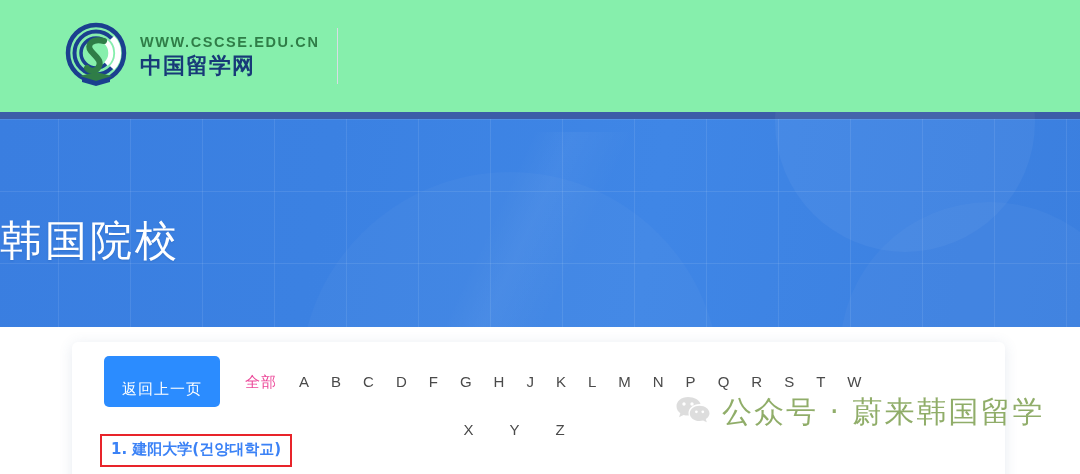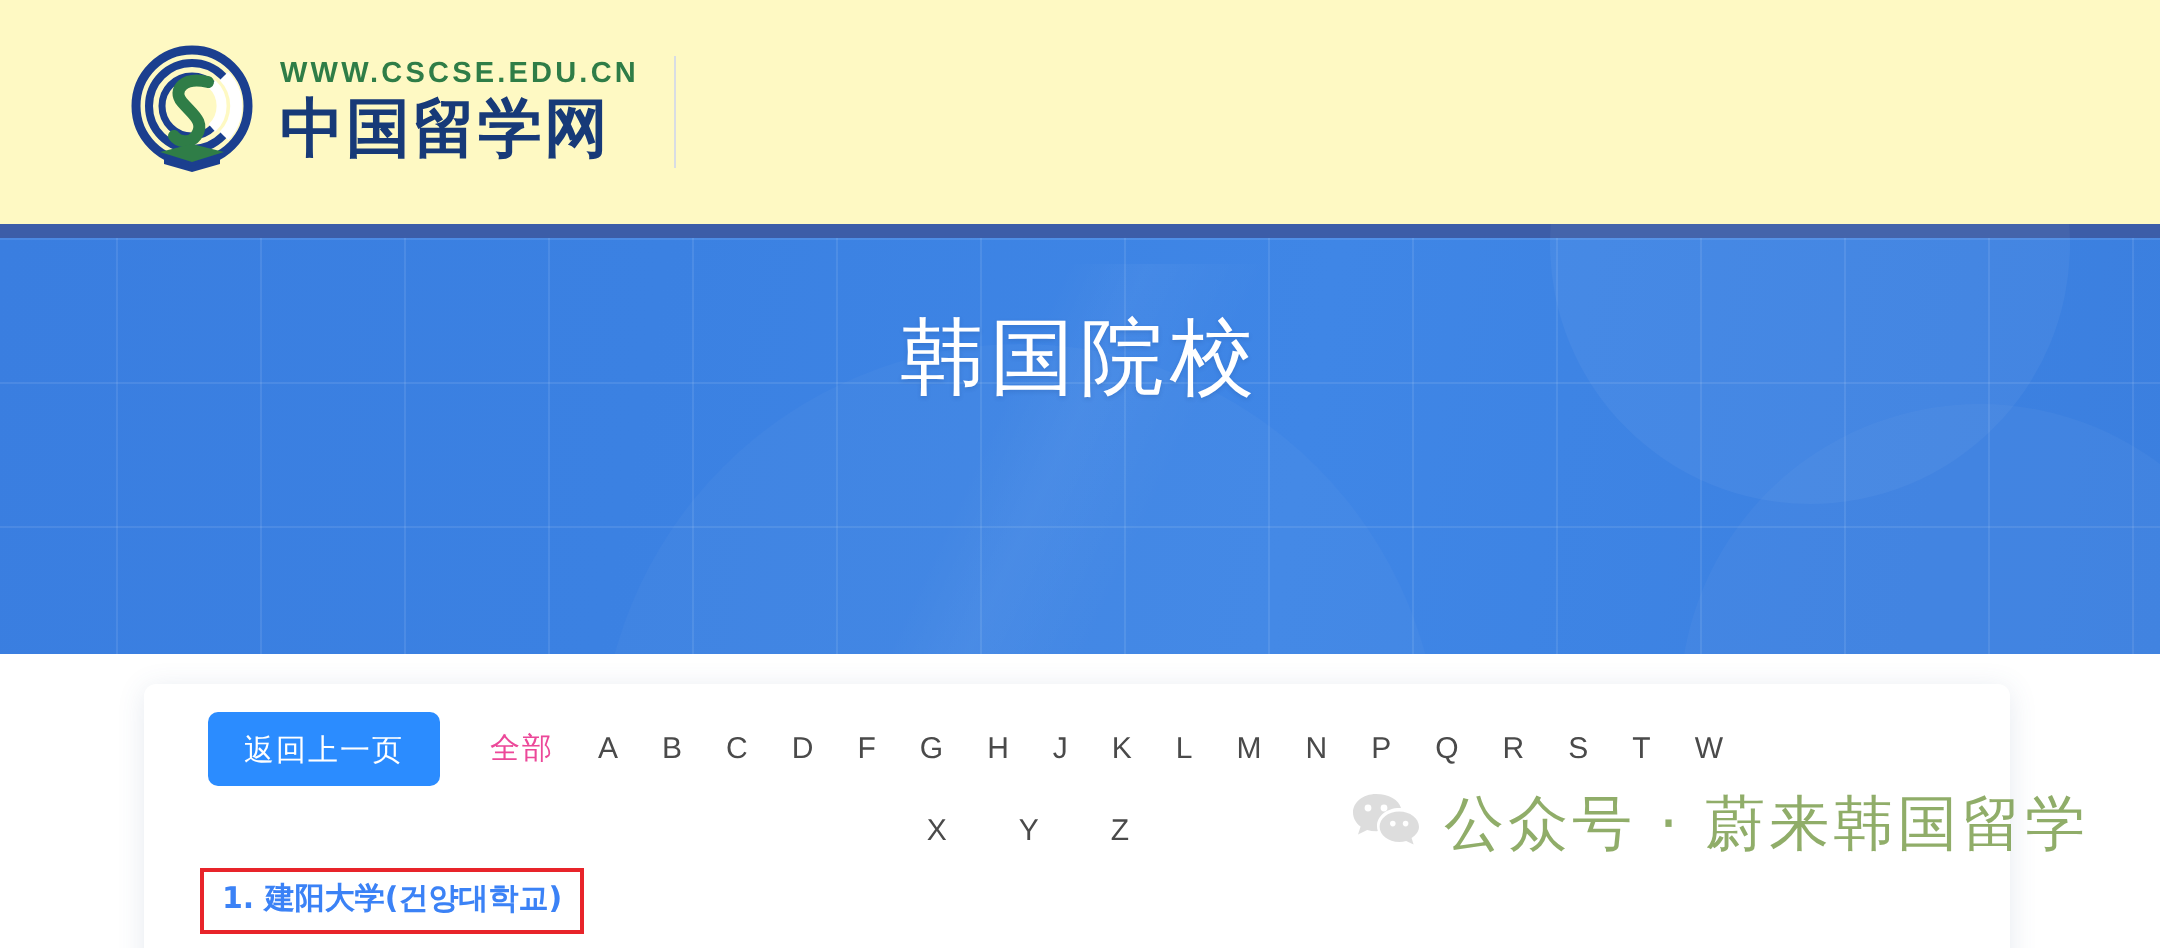--- a/index.html
+++ b/index.html
@@ -19,21 +19,21 @@
     width: 1080px;
     height: 474px;
   }
 
   
   .site-header {
     position: absolute;
     left: 0; top: 0;
     width: 1080px;
     height: 112px;
-    background: #fef9c3;
+    background: #86efac;
     box-sizing: border-box;
   }
   .header-inner {
     position: absolute;
     left: 62px;
     top: 16px;
     display: flex;
     align-items: center;
     height: 80px;
   }
@@ -56,21 +56,21 @@
     font-size: 14.5px;
     letter-spacing: 1.6px;
     color: #2f7d47;
     font-weight: 700;
     line-height: 1;
     margin-bottom: 4px;
     white-space: nowrap;
     font-family: "Liberation Sans", sans-serif;
   }
   .logo-cn {
-    font-size: 32px;
+    font-size: 22px;
     color: #173a78;
     font-weight: 700;
     line-height: 1.05;
     letter-spacing: 1px;
     white-space: nowrap;
     font-family: "DejaVu Serif", serif;
   }
   .header-divider {
     width: 1px;
     height: 56px;
@@ -149,21 +149,21 @@
     width: 300px;
     height: 230px;
     background: linear-gradient(115deg, rgba(255,255,255,0.0) 45%, rgba(255,255,255,0.04) 55%, rgba(255,255,255,0.0) 70%);
   }
   .banner-content {
     position: absolute;
     left: 0; top: 0;
     width: 100%;
     height: 100%;
     display: flex;
-    flex-direction: column;
+    flex-direction: row;
     align-items: center;
     justify-content: flex-start;
     padding-top: 44px;
     box-sizing: border-box;
   }
   .banner-title {
     color: #ffffff;
     font-size: 42px;
     line-height: 1.1;
     letter-spacing: 3px;
@@ -204,27 +204,27 @@
   }
   .filter-row {
     display: flex;
     align-items: center;
     flex-wrap: wrap;
   }
   .back-button {
     background: #2b8cff;
     color: #ffffff;
     font-size: 15px;
-    padding: 12px 18px 10px 18px;
+    padding: 26px 18px 10px 18px;
     border-radius: 5px;
     border: none;
     line-height: 1;
     letter-spacing: 1px;
     cursor: pointer;
-    font-family: Liberation Sans, sans-serif;
+    font-family: Liberation Serif, serif;
     margin-right: 14px;
     white-space: nowrap;
   }
   .letter-link {
     font-size: 15px;
     color: #4a4a4a;
     padding: 6px 11px;
     line-height: 1;
     cursor: pointer;
     font-family: "Liberation Sans", sans-serif;

